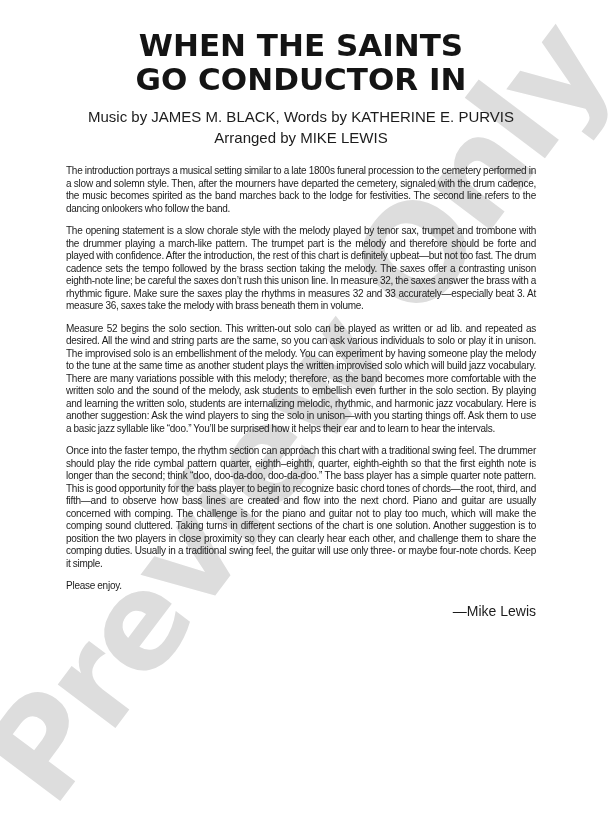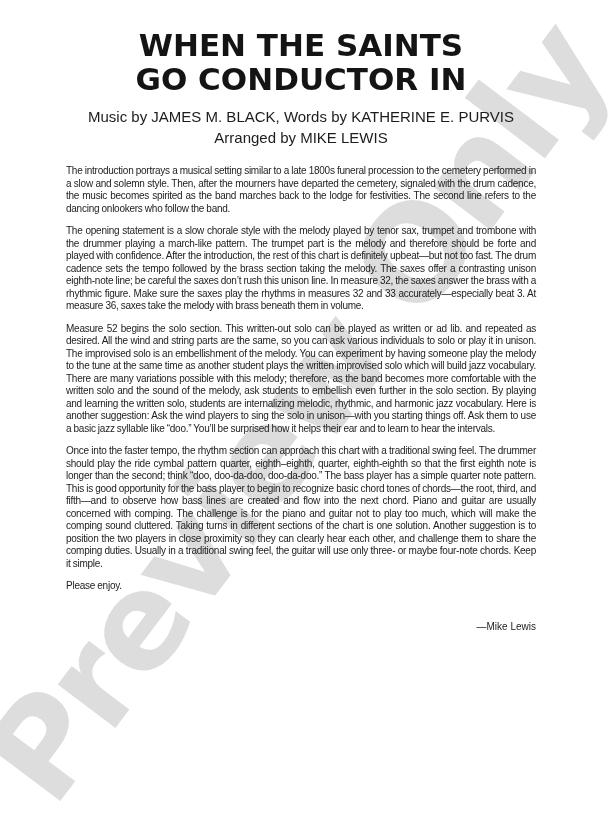--- a/index.html
+++ b/index.html
@@ -71,22 +71,22 @@
     font-size: 10px;
     line-height: 12.5px;
     letter-spacing: -0.25px;
     word-spacing: -0.3px;
     text-align: justify;
   }
   .closing {
     text-align: right;
   }
   .signature {
-    margin-top: 28px;
-    font-size: 10px;
+    margin-top: 12px;
+    font-size: 14px;
     line-height: 12.5px;
     text-align: right;
   }
 </style>
 </head>
 <body>
 
 <div class="page">
 
   <div class="watermark">Preview Only</div>

